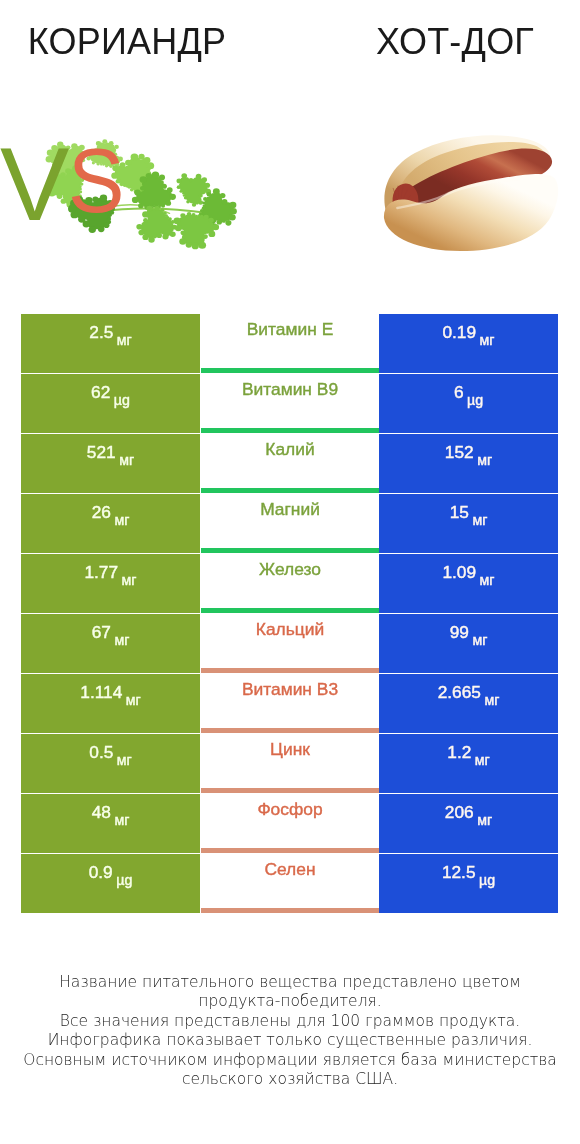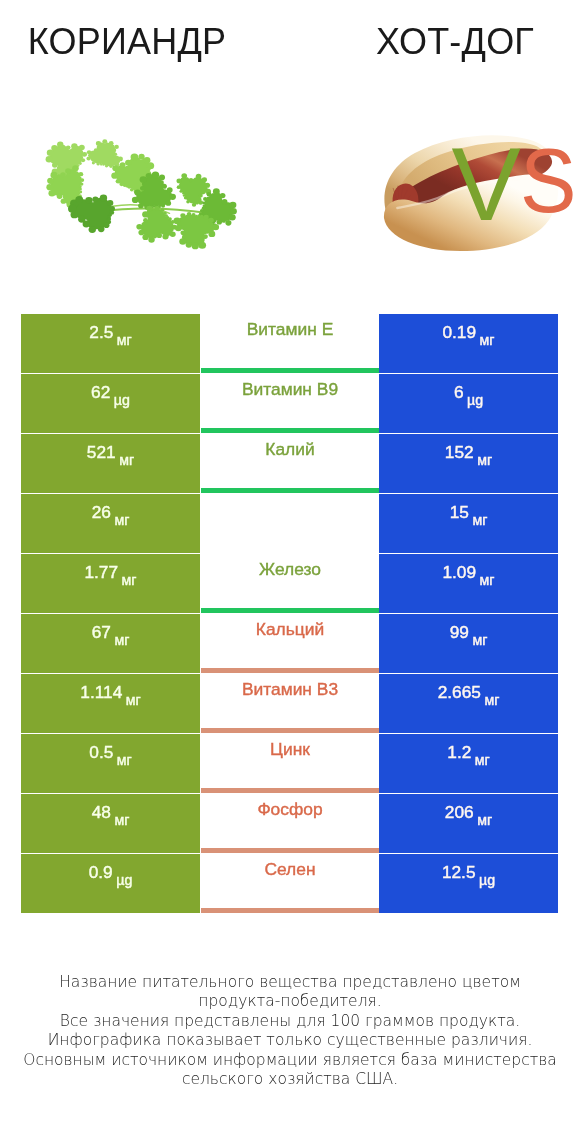--- a/index.html
+++ b/index.html
@@ -12,21 +12,21 @@
   }
   .page { position:relative; width:580px; height:1144px; overflow:hidden; }
 
   
   .hdr { position:absolute; left:0; top:0; width:580px; height:290px; }
   .hdr-title { position:absolute; top:21px; font-size:36px; color:#1a1a1a;
                letter-spacing:0.2px; white-space:nowrap; font-weight:400; }
   .hdr-title.left  { left:2px; width:250px; text-align:center; }
   .hdr-title.right { left:330px; width:250px; text-align:center; }
 
-  .vs { position:absolute; left:0; top:132px; width:580px; text-align:right;
+  .vs { position:absolute; left:0; top:132px; width:580px; text-align:left;
         line-height:1; font-weight:400; }
   .vs .v { color:#7ba32e; font-size:104px; }
   .vs .s { color:#e2694a; font-size:90px; display:inline-block;
            transform:scaleX(0.94); transform-origin:left center;
            position:relative; top:-8px; margin-left:-1px; }
 
   .art { position:absolute; left:0; top:0; width:580px; height:290px; }
 
   
   .tbl { position:absolute; left:21px; top:314px; width:537px; }
@@ -397,20 +397,23 @@
         <div class="cell right">
           <span>152</span>
           <span class="unit">мг</span>
         </div>
       </div>
       <div class="row green">
         <div class="cell left">
           <span>26</span>
           <span class="unit">мг</span>
         </div>
+        <div class="cell mid">
+          <span class="nm">Магний</span>
+        </div>
         <div class="cell right">
           <span>15</span>
           <span class="unit">мг</span>
         </div>
       </div>
       <div class="row green">
         <div class="cell left">
           <span>1.77</span>
           <span class="unit">мг</span>
         </div>

